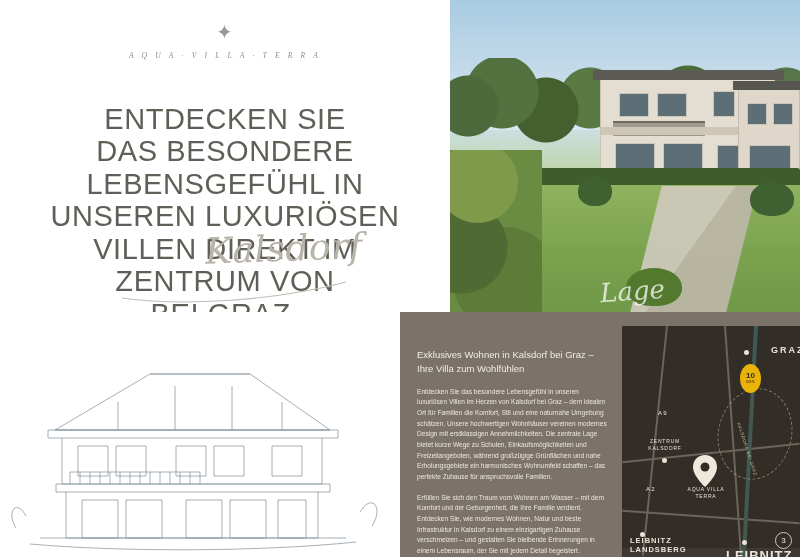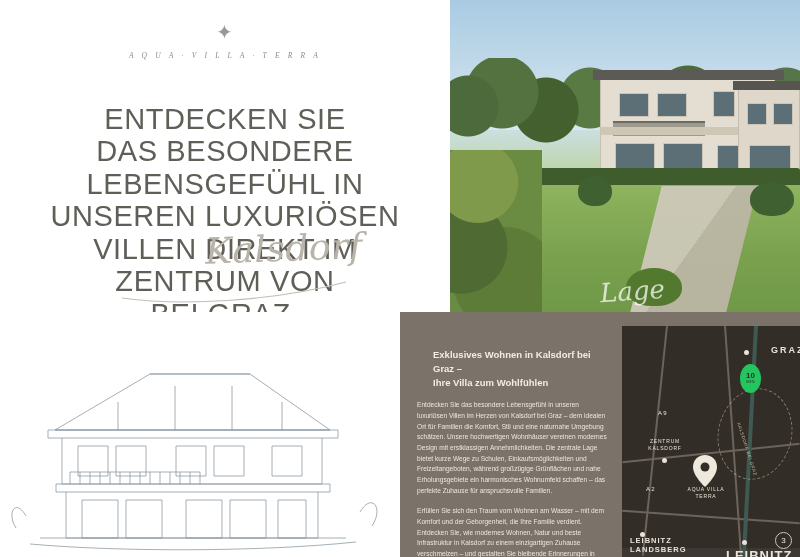--- a/index.html
+++ b/index.html
@@ -214,25 +214,24 @@
     transform: rotate(-4deg);
   }
   .panel-text {
     position: absolute;
     left: 17px; top: 36px;
     width: 190px;
     color: #f1ece4;
   }
   .panel-title {
     font-size: 9.5px;
-    font-weight: 700;
+    font-weight: 400;
     line-height: 1.45;
     margin-bottom: 11px;
     white-space: pre-line;
-    margin-left: 16px;
   }
   .panel-body {
     font-size: 6.6px;
     line-height: 1.62;
     margin-bottom: 10px;
     white-space: pre-line;
     color: #ece6dd;
   }
 
   
@@ -267,21 +266,21 @@
     font-size: 9px; letter-spacing: 2px; font-weight: 700;
   }
   .map-dot {
     position: absolute;
     width: 5px; height: 5px; border-radius: 50%;
     background: #e8e2d8;
   }
   .badge-min {
     position: absolute;
     width: 21px; height: 29px; border-radius: 50%;
-    background: #22c55e;
+    background: #eab308;
     color: #332d28;
     display: flex; flex-direction: column; align-items: center; justify-content: center;
     line-height: 1;
   }
   .badge-min b { font-size: 8px; }
   .badge-min span { font-size: 4.2px; letter-spacing: .3px; }
   .map-pin {
     position: absolute;
     width: 26px; height: 34px;
   }

